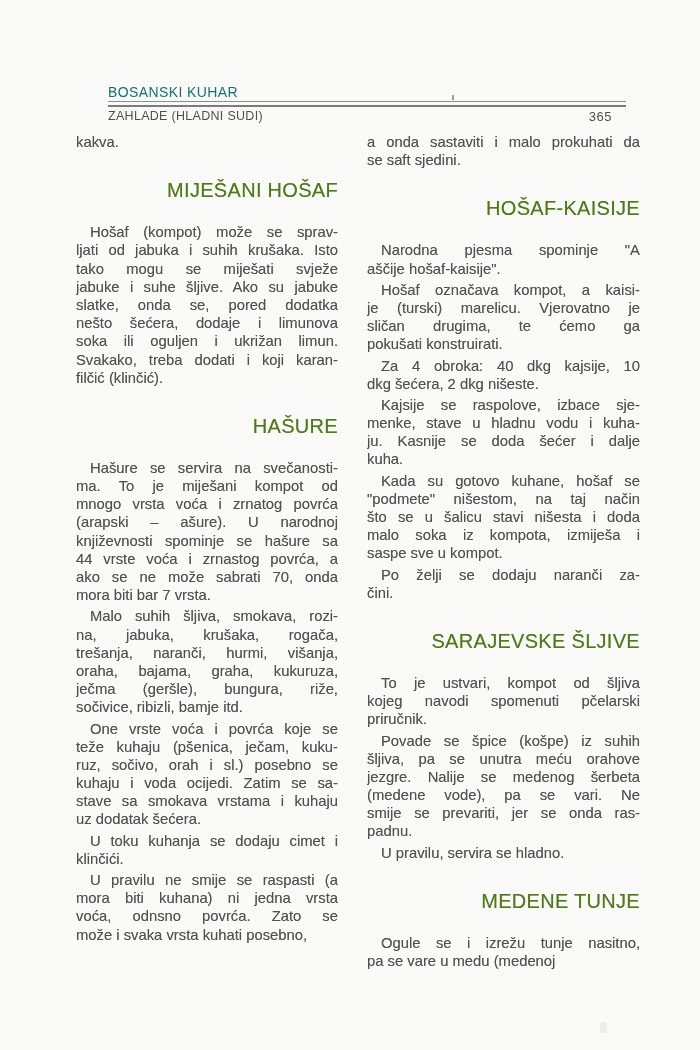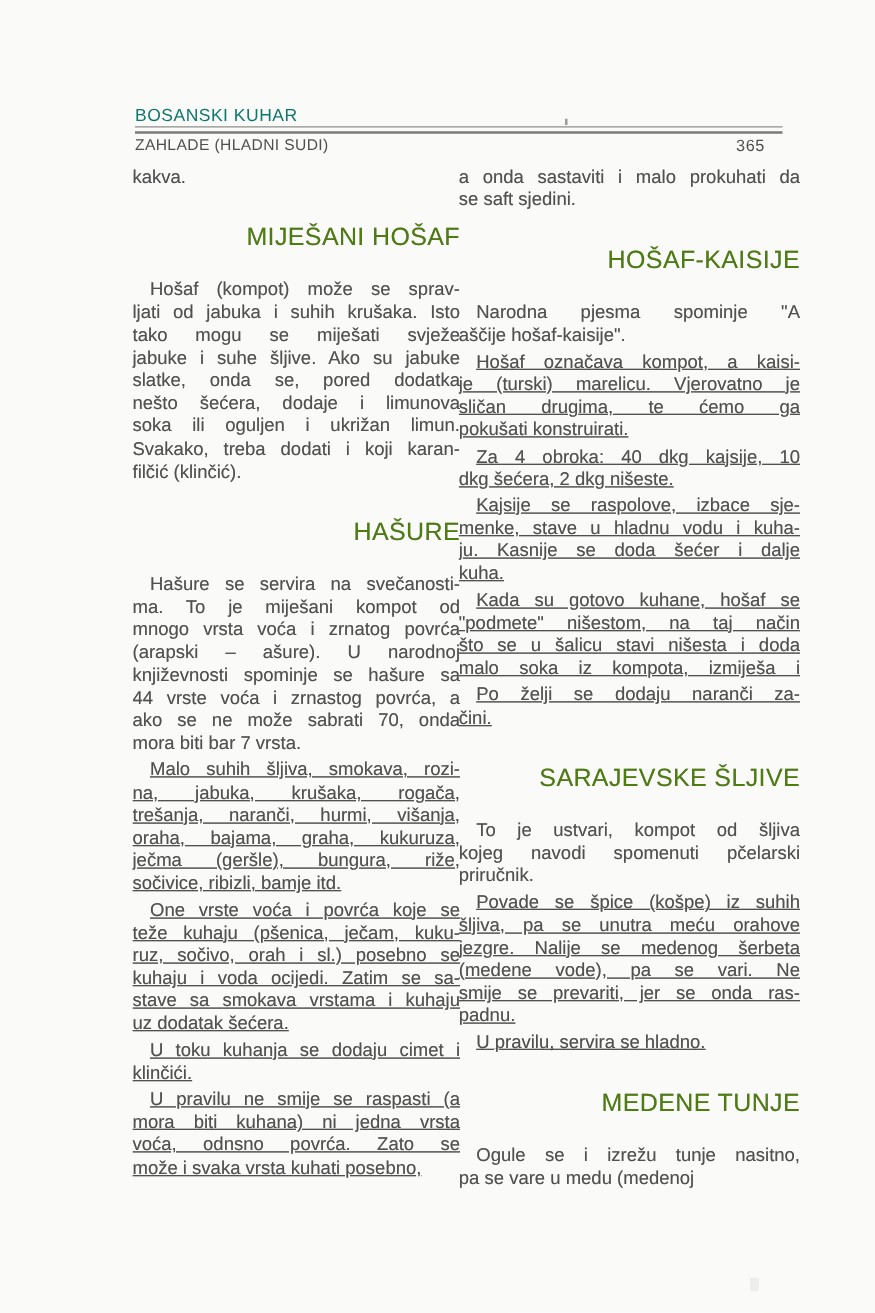--- a/index.html
+++ b/index.html
@@ -31,29 +31,29 @@
     font-size:12.5px; letter-spacing:.3px; line-height:15px;
   }
   .pageno { font-size:13px; letter-spacing:.5px; }
   
   .col {
     position:absolute; top:133px;
     font-size:14.8px; line-height:18.2px;
     color:#515151;
     text-shadow:0 0 .4px rgba(90,90,90,.55);
   }
-  .col-left  { left:106px;  width:262px; }
+  .col-left  { left:76px;  width:262px; }
   .col-right { left:367px; width:273px; }
   .heading {
     font-size:20px; line-height:19px; letter-spacing:.3px;
     color:#4d7c0f; margin:30px 0 23px 0;
     text-align:right;
   }
   .para { margin:0; }
-  .para + .para { margin-top:3px;text-decoration:underline; }
+  .para + .para { margin-top:3px; }
   .ln {
     height:18.2px; overflow:hidden;
     text-align:justify;
   }
   .ln::after { content:""; display:inline-block; width:100%; }
   .ln.last { text-align:left; }
   .ln.last::after { content:none; }
   .ln.first { text-indent:14px; }
   
   .smudge {
@@ -156,20 +156,21 @@
           <div class="ln first">Kajsije se raspolove, izbace sje-</div>
           <div class="ln">menke, stave u hladnu vodu i kuha-</div>
           <div class="ln">ju. Kasnije se doda šećer i dalje</div>
           <div class="ln last">kuha.</div>
         </div>
         <div class="para">
           <div class="ln first">Kada su gotovo kuhane, hošaf se</div>
           <div class="ln">"podmete" nišestom, na taj način</div>
           <div class="ln">što se u šalicu stavi nišesta i doda</div>
           <div class="ln">malo soka iz kompota, izmiješa i</div>
+          <div class="ln last">saspe sve u kompot.</div>
         </div>
         <div class="para">
           <div class="ln first">Po želji se dodaju naranči za-</div>
           <div class="ln last">čini.</div>
         </div>
         <div class="heading">SARAJEVSKE ŠLJIVE</div>
         <div class="para">
           <div class="ln first">To je ustvari, kompot od šljiva</div>
           <div class="ln">kojeg navodi spomenuti pčelarski</div>
           <div class="ln last">priručnik.</div>

